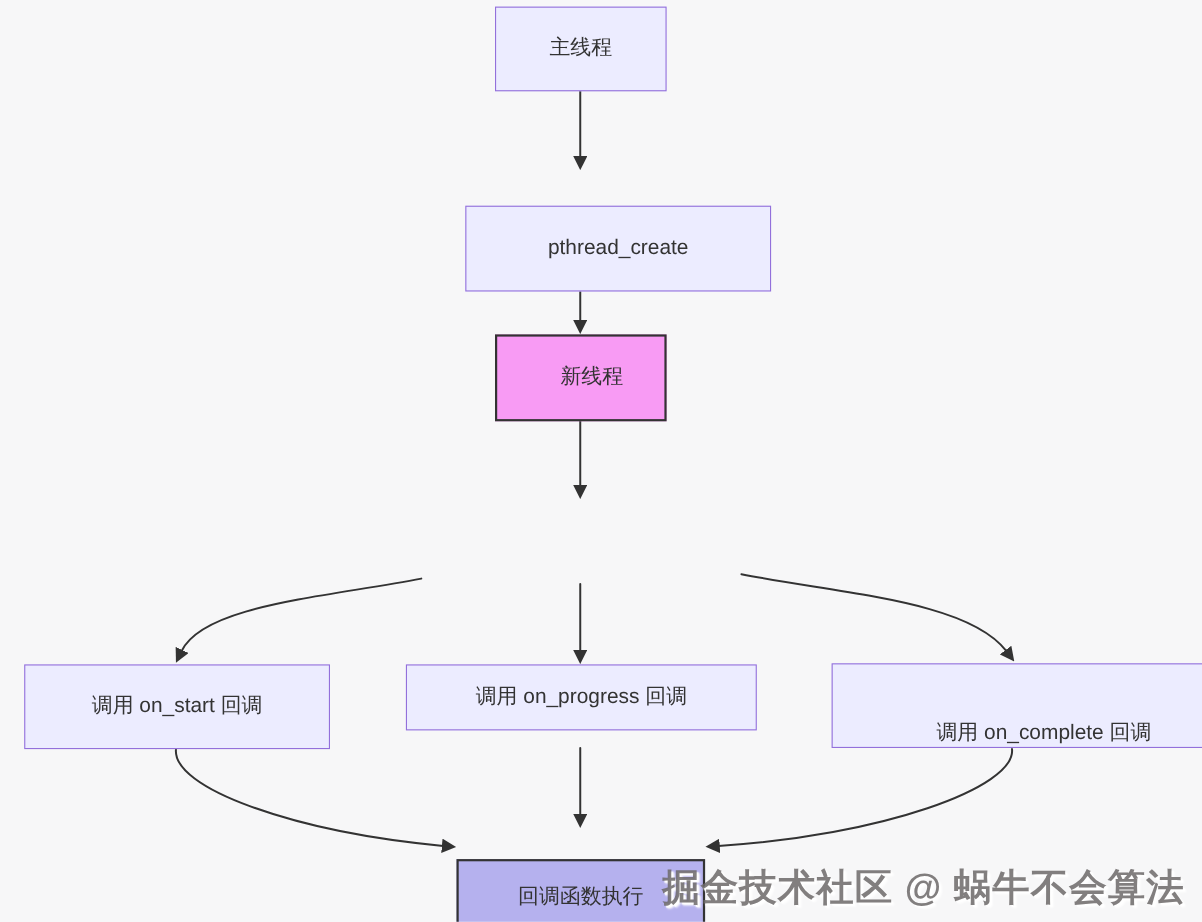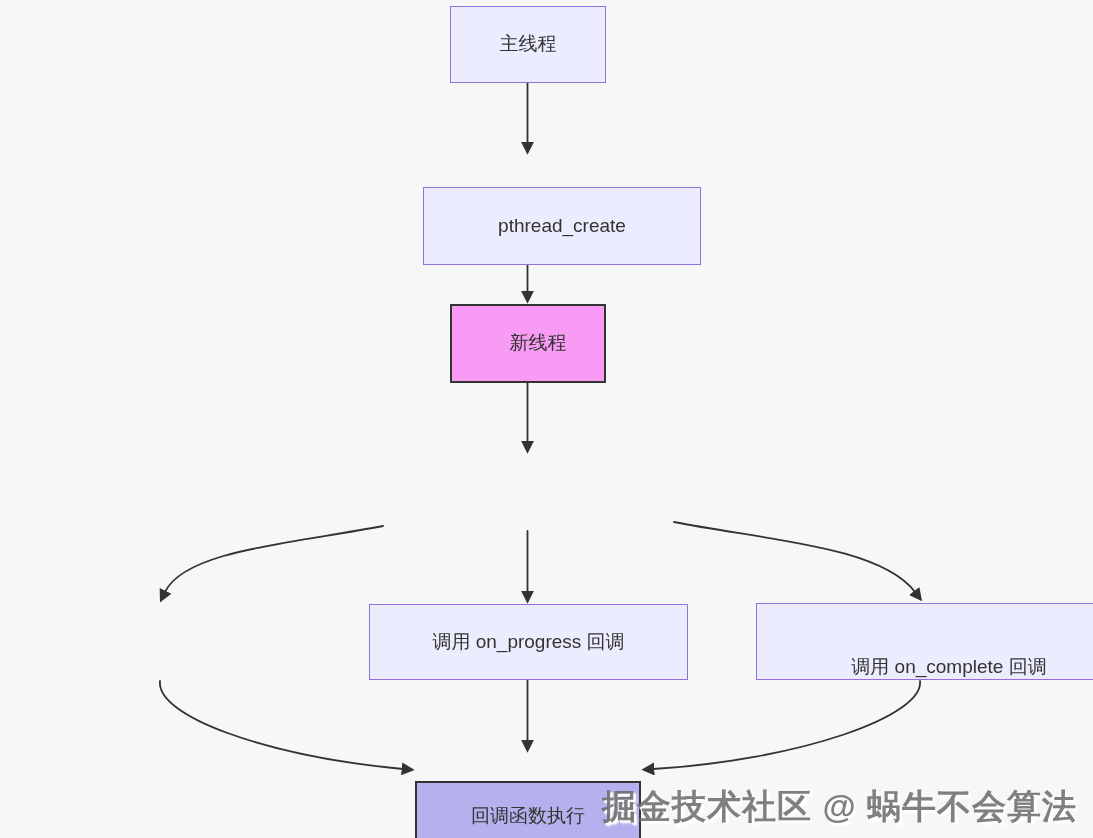--- a/index.html
+++ b/index.html
@@ -47,21 +47,21 @@
   }
   .node.final{
     background:var(--final-fill);
     border:2px solid var(--final-border);
   }
   .n-main      {left:450px;top:6px;  width:156px;height:77px;text-align:right;}
   .n-pthread   {left:423px;top:155px;width:278px;height:78px;margin-top:32px;}
   .n-new       {left:450px;top:304px;width:156px;height:79px;}
   .n-worker    {left:383px;top:454px;width:291px;height:77px;}
   .n-onstart   {left:22px; top:604px;width:278px;height:77px;}
-  .n-onprogress{left:369px;top:604px;width:319px;height:76px;}
+  .n-onprogress{left:369px;top:604px;width:319px;height:60px;}
   .n-oncomplete{left:756px;top:603px;width:386px;height:77px;align-items:flex-end;}
   .n-callback  {left:415px;top:753px;width:226px;height:70px;margin-top:28px;}
   .watermark{
     position:absolute;
     right:16px;bottom:8px;
     font-size:34px;
     font-weight:bold;
     letter-spacing:1px;
     color:rgba(108,104,104,0.85);
     text-shadow:2px 2px 1px #ffffff, 3px 3px 2px rgba(255,255,255,0.9);
@@ -98,20 +98,23 @@
 
   <div class="node n-pthread">
     <span>pthread_create</span>
   </div>
 
   <div class="node highlight n-new">
     <span>新线程</span>
   </div>
 
 
+  <div class="node n-onstart">
+    <span>调用 on_start 回调</span>
+  </div>
 
   <div class="node n-onprogress">
     <span>调用 on_progress 回调</span>
   </div>
 
   <div class="node n-oncomplete">
     <span>调用 on_complete 回调</span>
   </div>
 
   <div class="node final n-callback">

